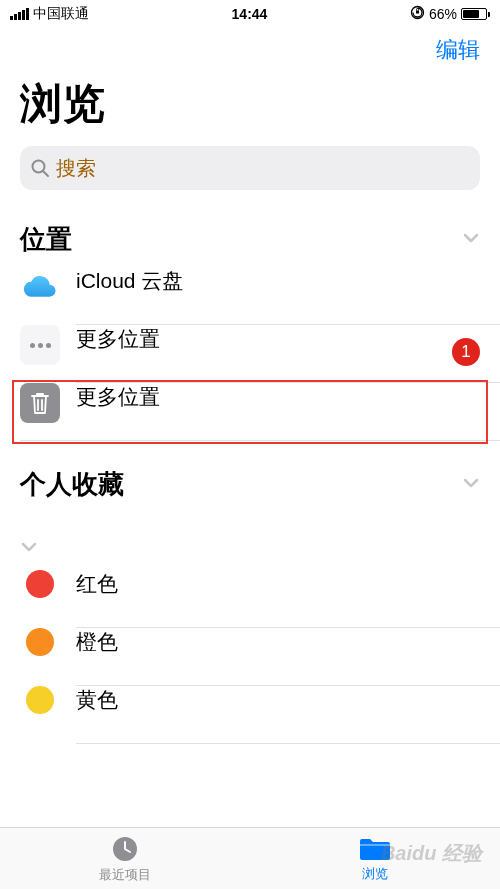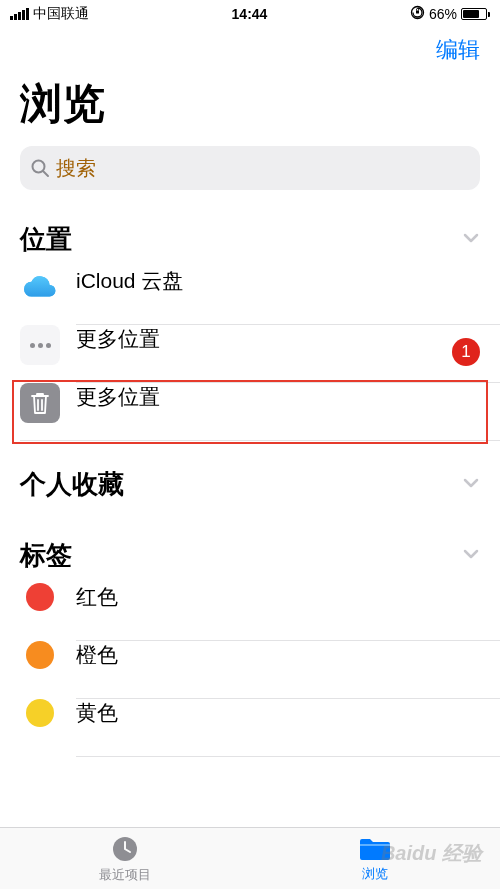--- a/index.html
+++ b/index.html
@@ -236,21 +236,20 @@
 <div class="section-header" style="padding-top:26px">
   <span class="label">个人收藏</span>
   <span class="chevron">
     <svg width="18" height="18" viewBox="0 0 18 18">
         <path d="M3 6 L9 12 L15 6" fill="none" stroke="#c7c7cc" stroke-width="2.5" stroke-linecap="round" stroke-linejoin="round"></path>
       </svg>
   </span>
 </div>
 
 <div class="section-header" style="padding-top:26px">
-  <span class="label">标签</span>
   <span class="chevron">
     <svg width="18" height="18" viewBox="0 0 18 18">
         <path d="M3 6 L9 12 L15 6" fill="none" stroke="#c7c7cc" stroke-width="2.5" stroke-linecap="round" stroke-linejoin="round"></path>
       </svg>
   </span>
 </div>
 
 <div class="row row-sep">
   <div class="tag-dot" style="background:#ee4035"></div>
   <span class="row-label">红色</span>

